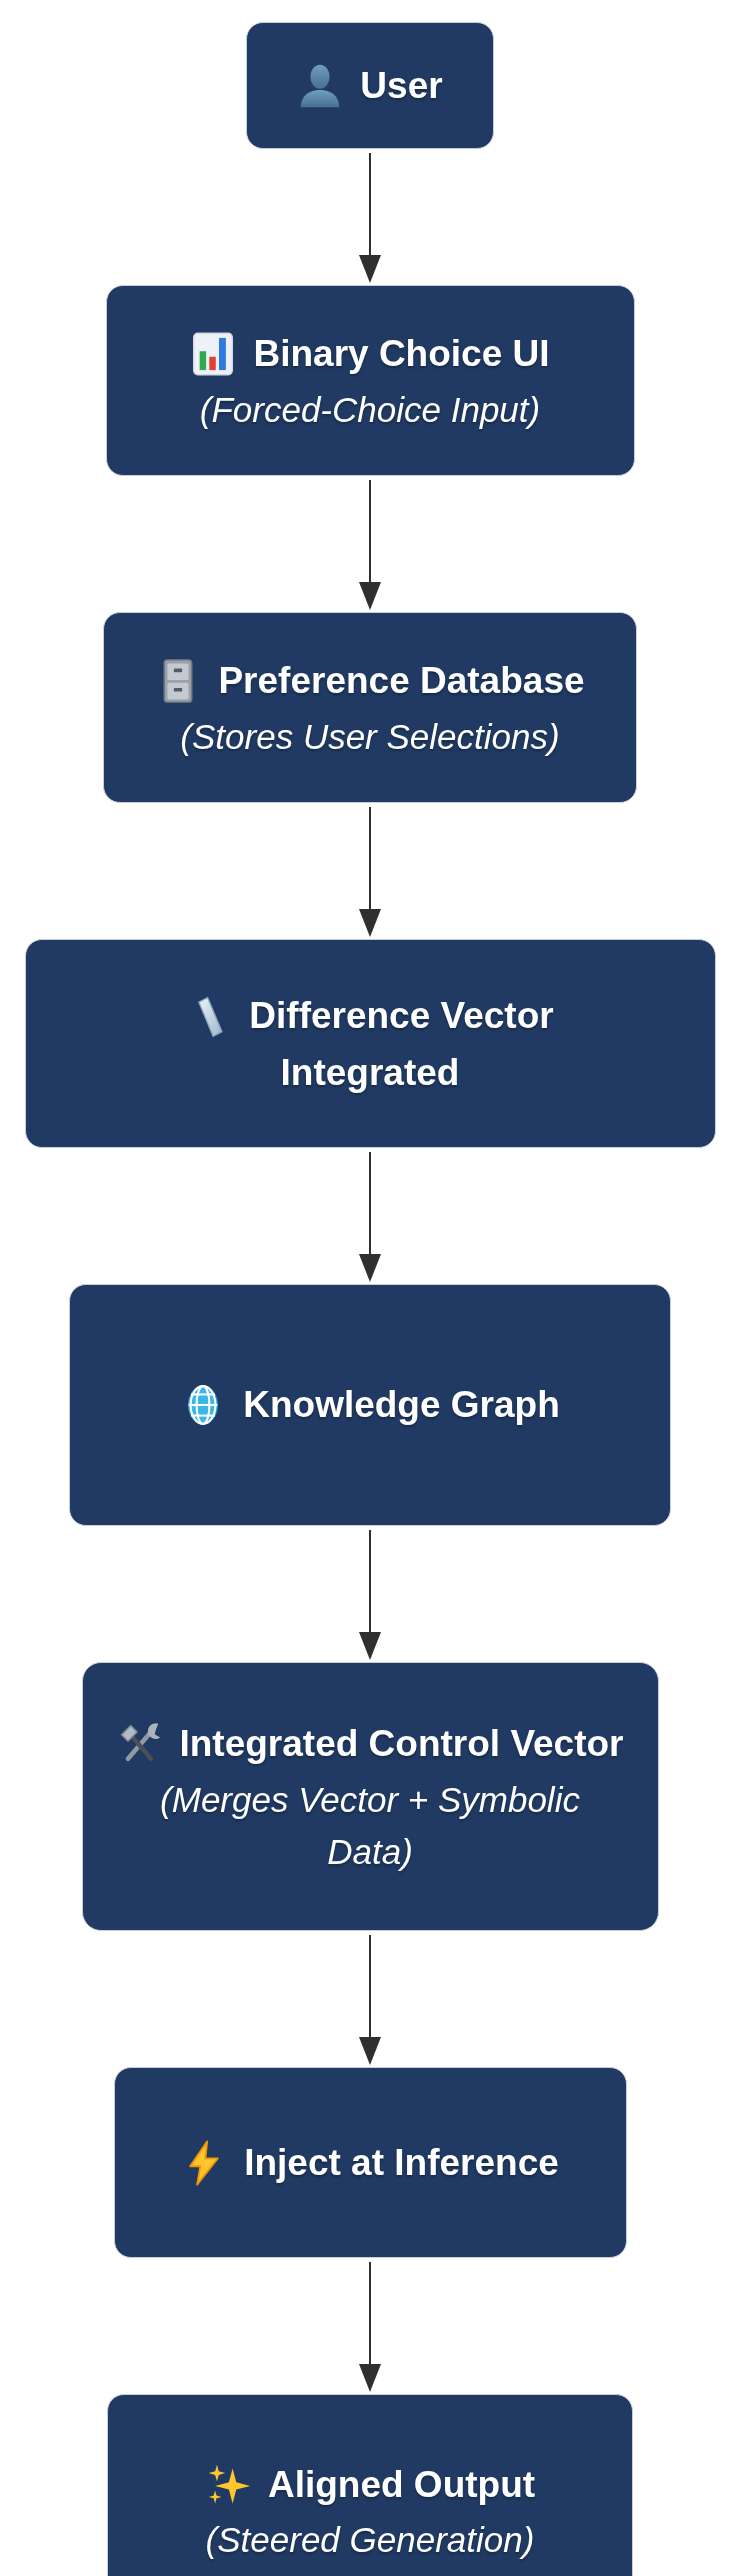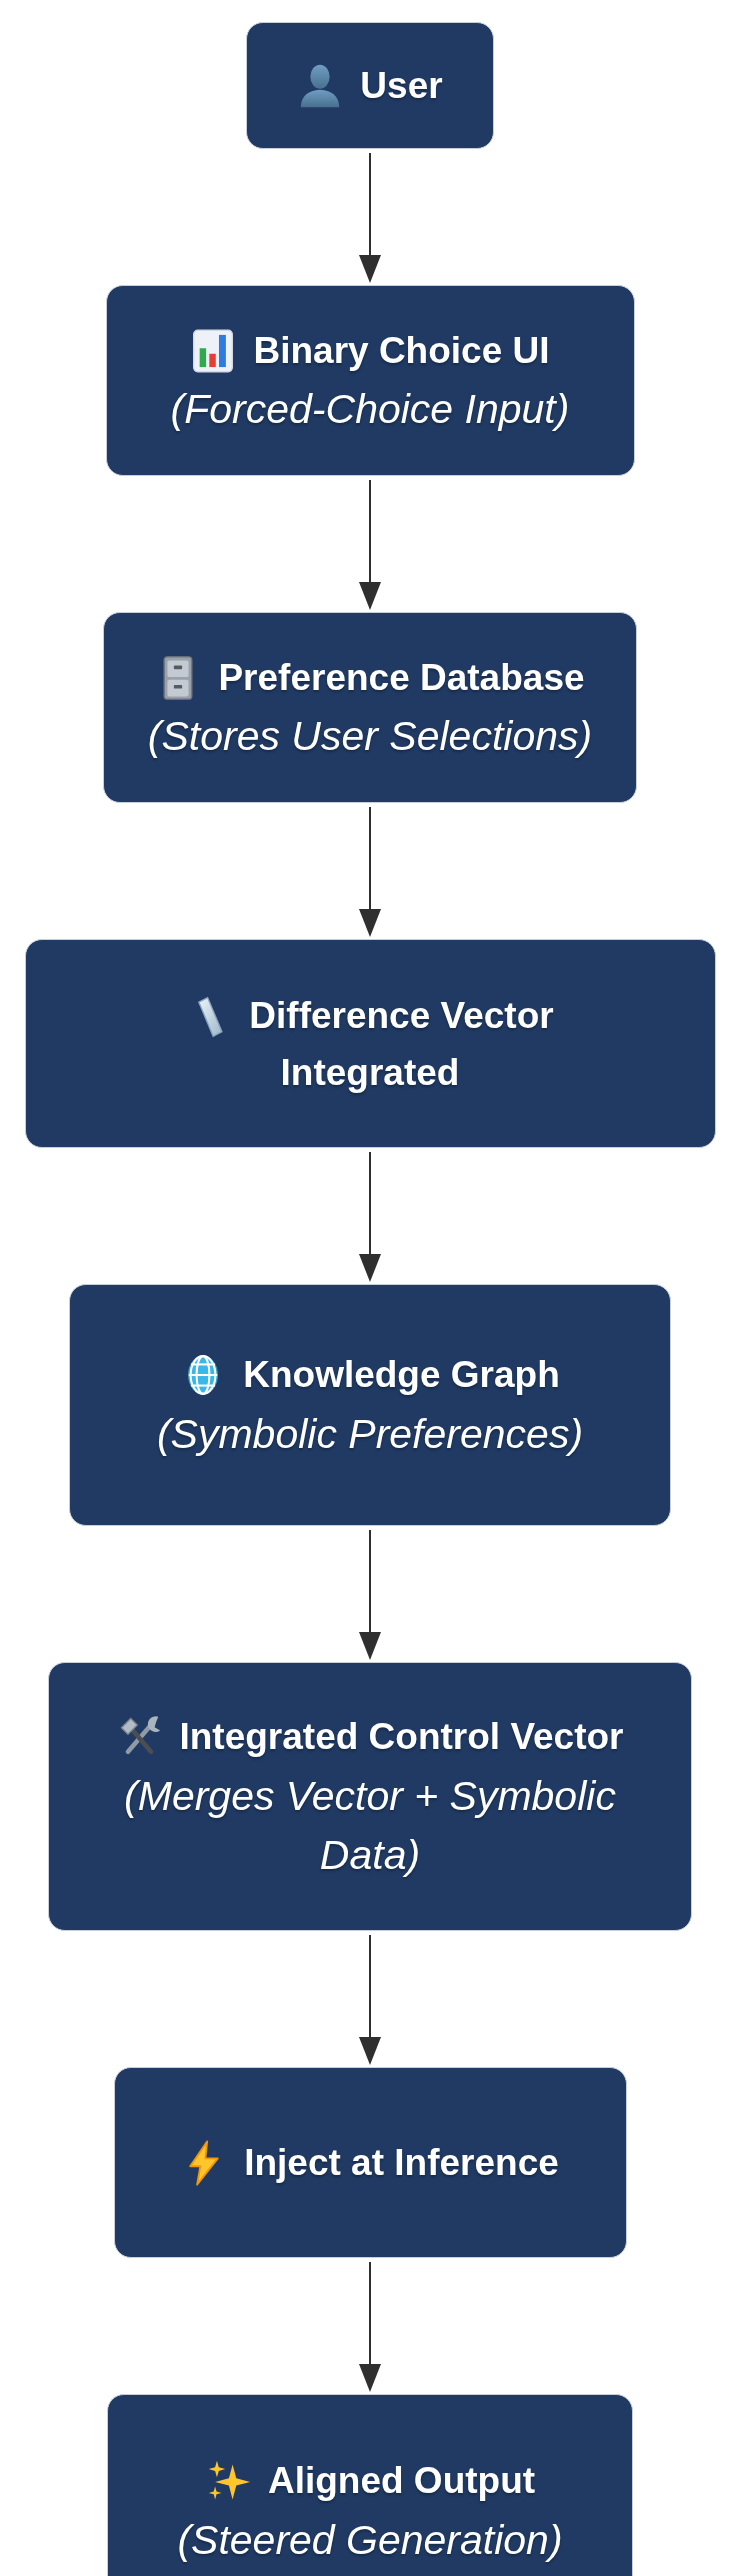--- a/index.html
+++ b/index.html
@@ -24,34 +24,34 @@
     padding:12.2px 34px;
     flex:0 0 auto;
   }
   .row{
     display:flex;align-items:center;justify-content:center;
     gap:17px;white-space:nowrap;
     margin:6.1px 0;
     text-shadow:0 1.8px 2.4px rgba(0,0,0,0.28);
   }
   .row.title{font-weight:700;font-size:37px;}
-  .row.subtitle{font-style:italic;font-weight:400;font-size:41px;}
+  .row.subtitle{font-style:italic;font-weight:400;font-size:35px;}
   .icon{
     width:46px;height:46px;flex:0 0 auto;
     display:inline-flex;align-items:center;justify-content:center;
     text-shadow:none;
   }
   .icon svg{width:100%;height:100%;display:block;}
   
   .n0{width:248px;height:127px;}
   .n1{width:529px;height:191px;text-align:right;}
   .n2{width:534px;height:191px;}
   .n3{width:691px;height:209px;}
   .n4{width:602px;height:242px;}
-  .n5{width:644px;height:269px;}
+  .n5{width:577px;height:269px;border-radius:19px;}
   .n6{width:513px;height:191px;}
   .n7{width:526px;height:234px;}
   .connector{
     height:136px;flex:0 0 auto;
     display:flex;flex-direction:column;align-items:center;
     padding:4.3px 0 2.4px 0;box-sizing:border-box;
   }
   .connector .stem{
     width:2.4px;flex:1 1 auto;
     background:var(--arrow-color,#2f2f2f);
@@ -161,23 +161,20 @@
               <ellipse cx="50" cy="50" rx="14" ry="41"></ellipse>
               <ellipse cx="50" cy="50" rx="27" ry="41"></ellipse>
               <line x1="19" y1="50" x2="81" y2="50"></line>
               <line x1="24" y1="27" x2="76" y2="27"></line>
               <line x1="24" y1="73" x2="76" y2="73"></line>
             </g>
           </svg>
         </span>
         <span>Knowledge Graph</span>
       </div>
-      <div class="row subtitle">
-        <span>(Symbolic Preferences)</span>
-      </div>
     </div>
     <div class="connector">
       <div class="stem"></div>
       <div class="head"></div>
     </div>
     <div class="node n5">
       <div class="row title">
         <span class="icon">
           <svg viewBox="0 0 100 100">
             <line x1="76" y1="24" x2="26" y2="82" stroke="#8f9aa5" stroke-width="10" stroke-linecap="round"></line>

